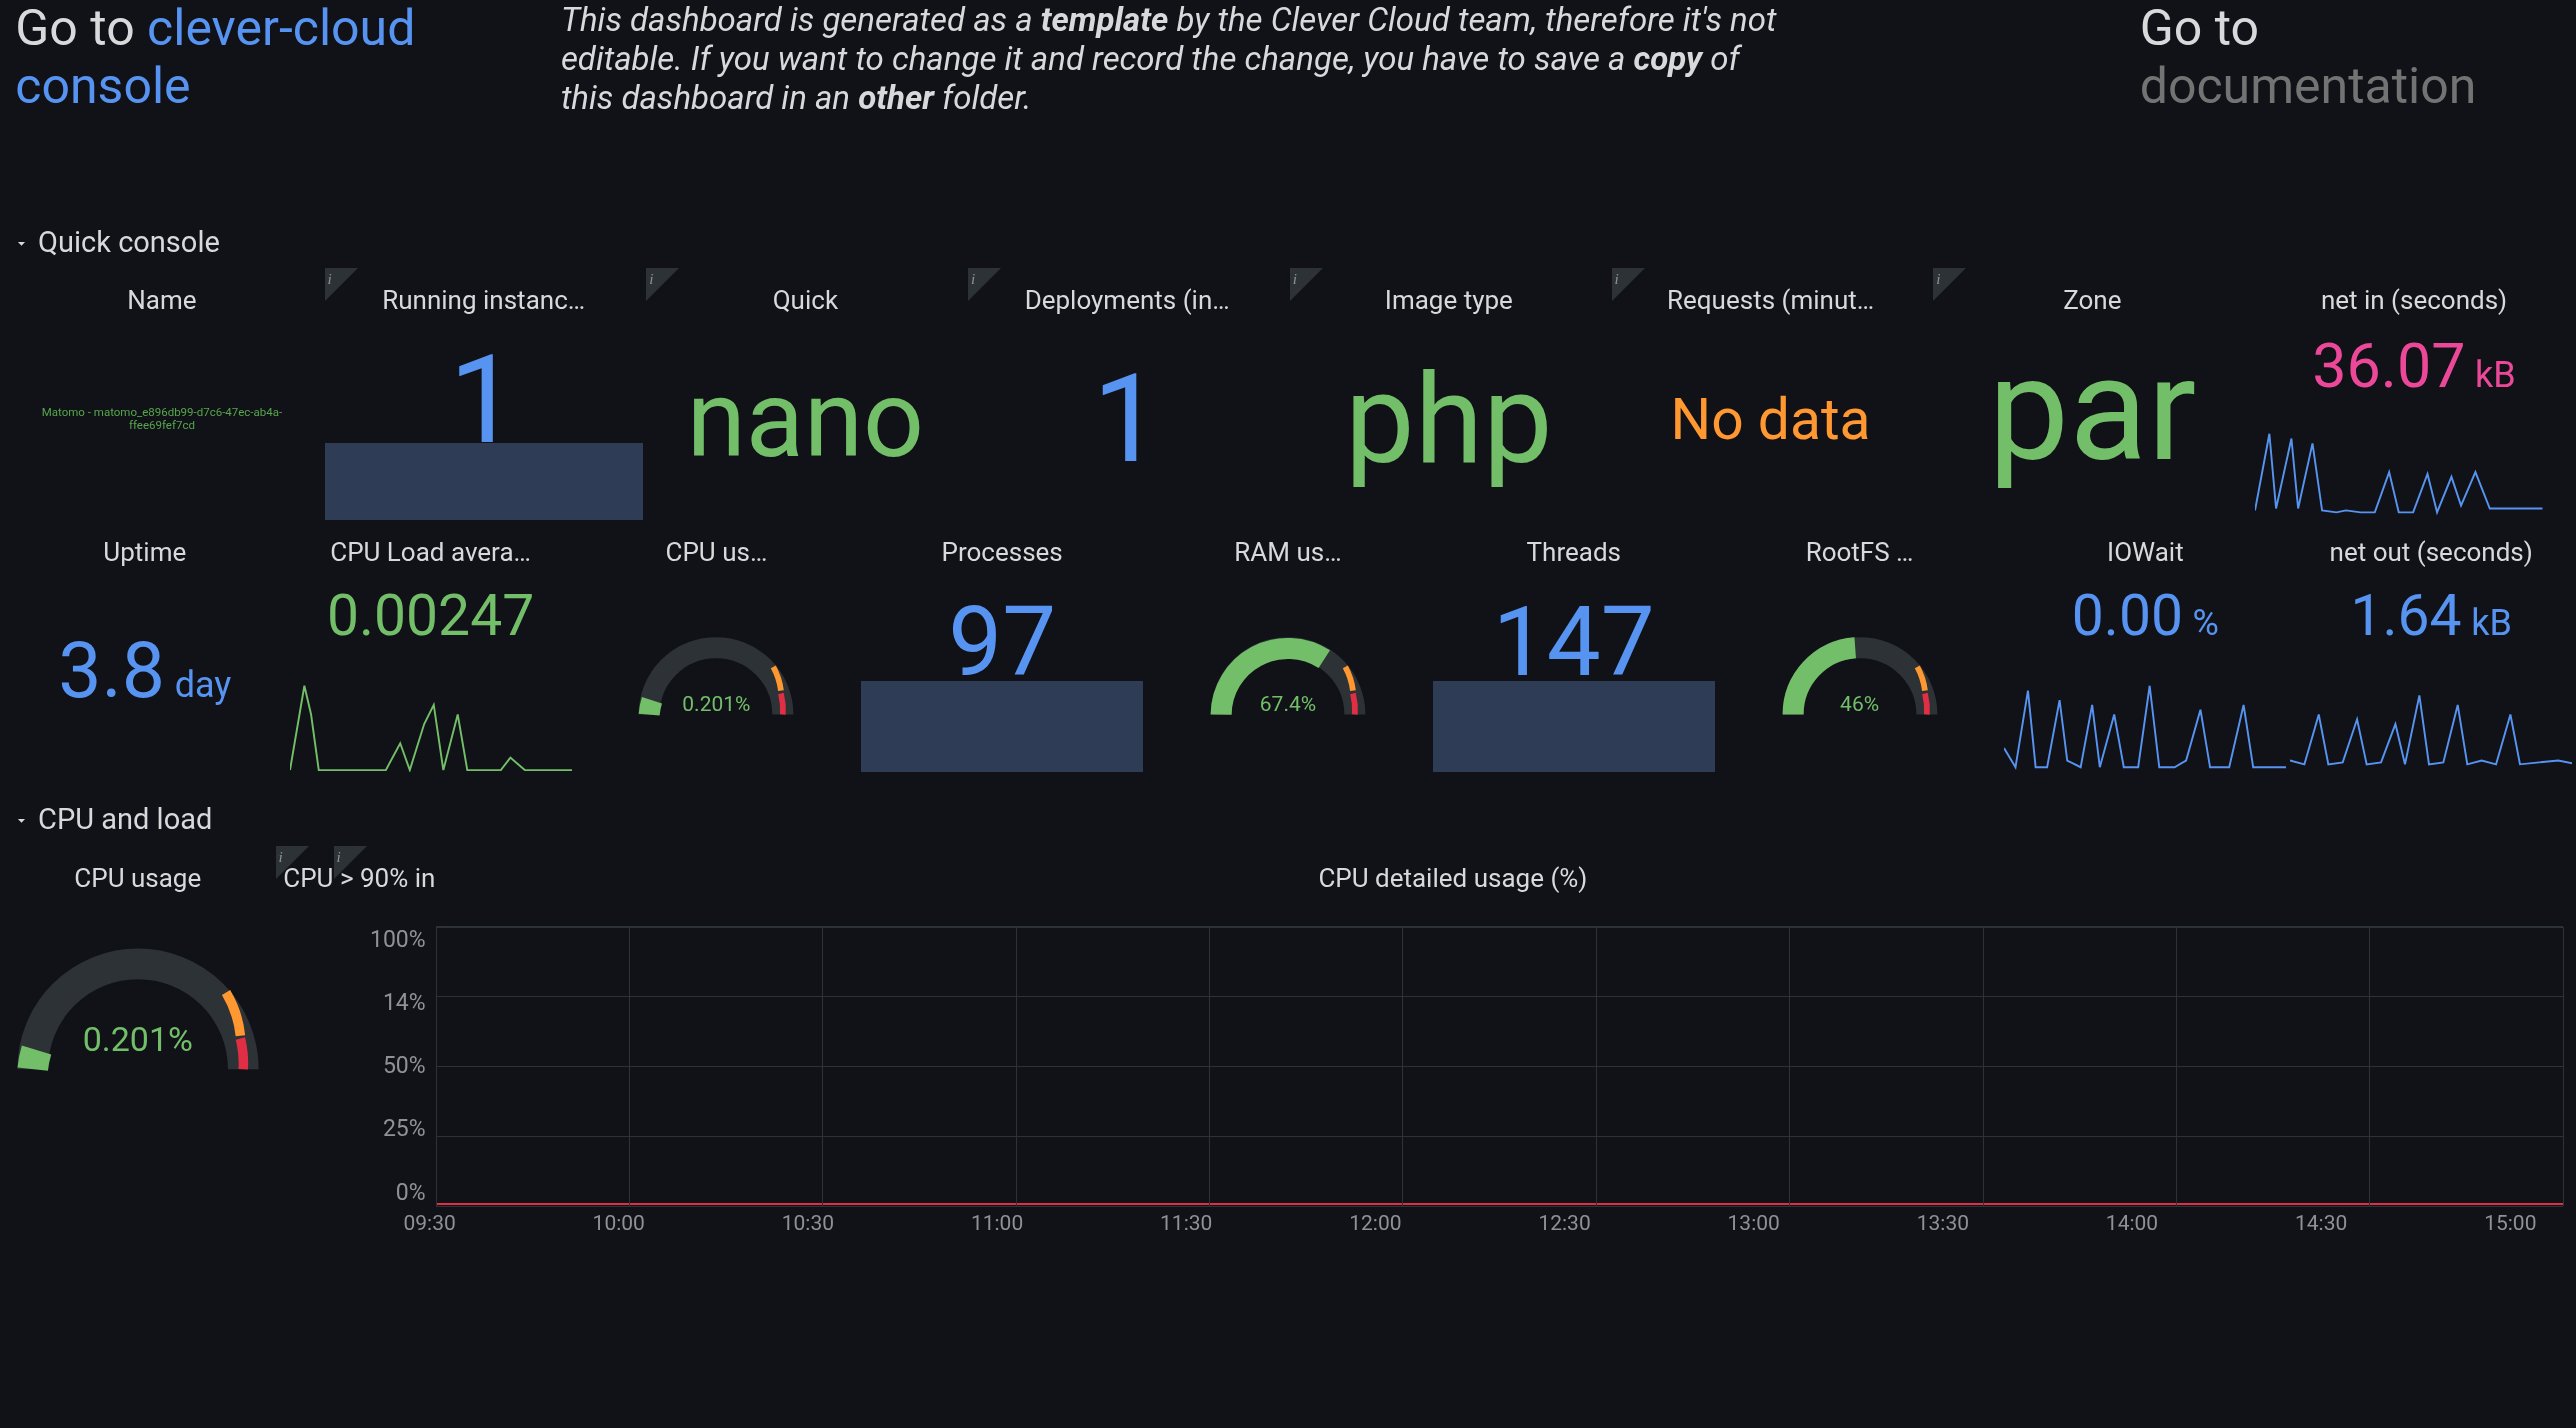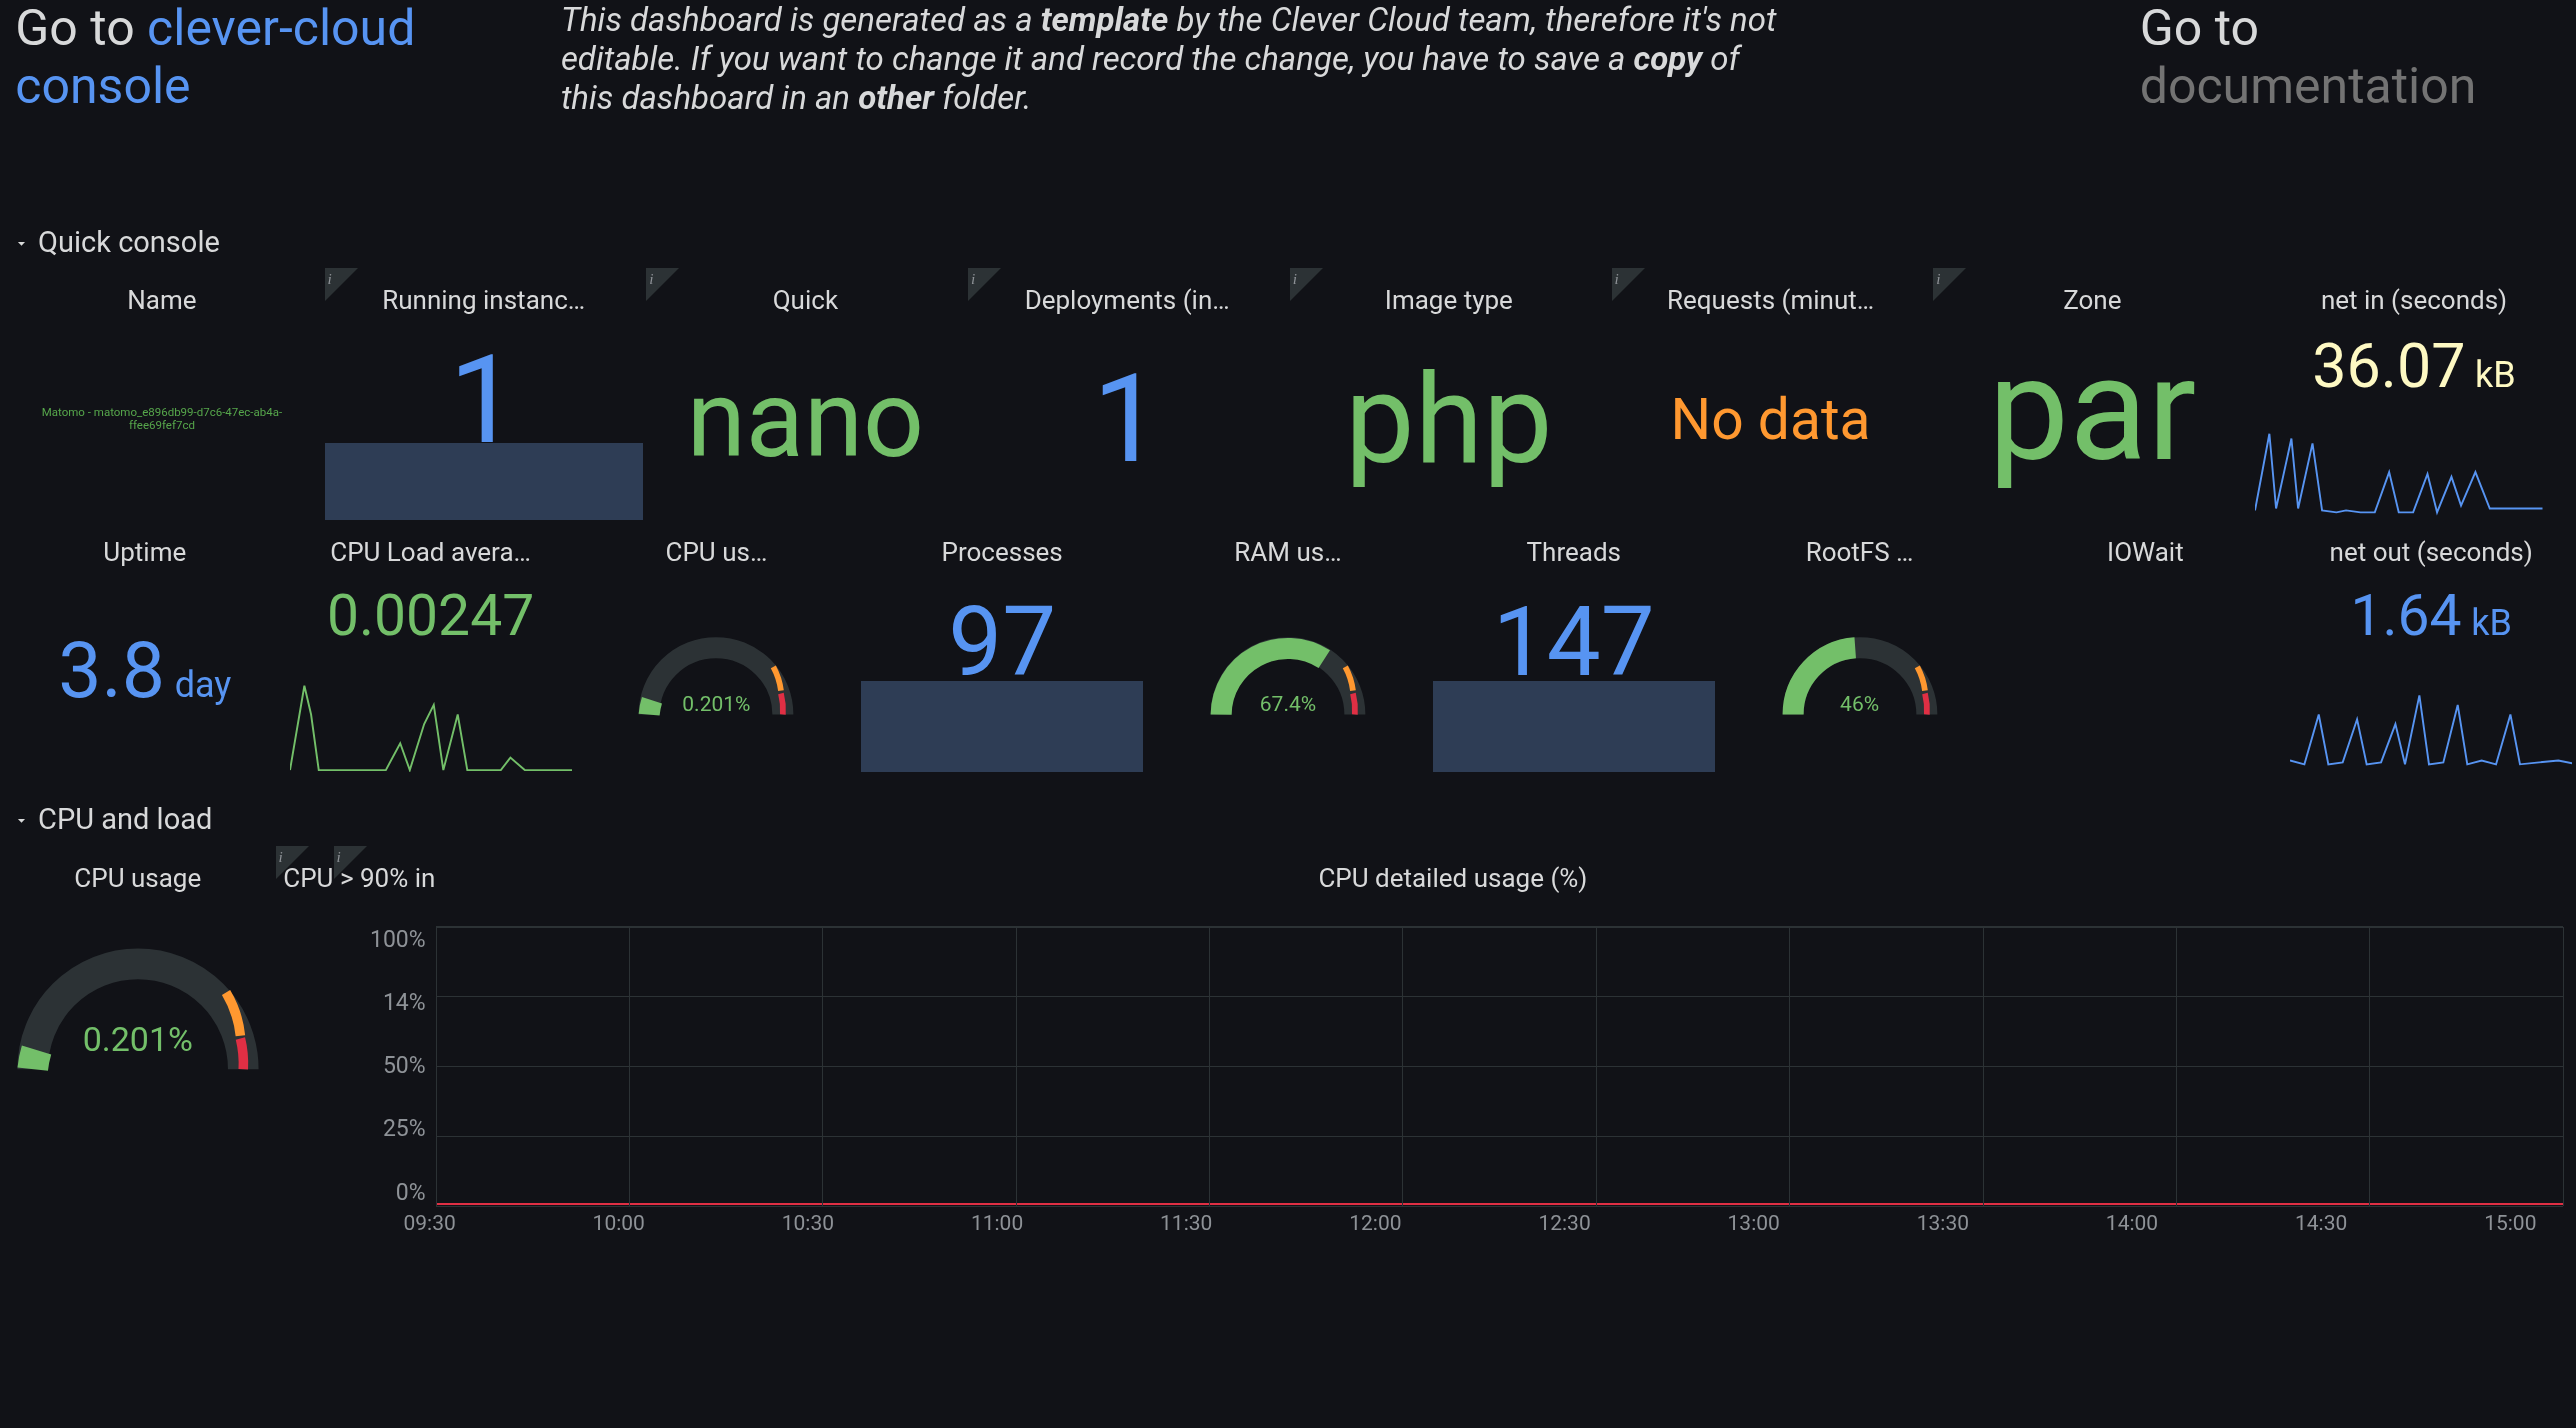--- a/index.html
+++ b/index.html
@@ -286,21 +286,21 @@
         <div class="big-green" style="font-size:144px;position:relative;top:-9.6px;">par</div>
       </div>
   </div>
 
   <div class="panel">
     <div class="panel-title">net in (seconds)</div>
     <div class="panel-body">
       <svg class="spark" viewBox="0 0 300 120" preserveAspectRatio="none">
         <polyline fill="none" stroke="#5794f2" stroke-width="2" points="0,110 15,30 22,108 38,35 45,108 60,40 70,110 85,112 95,110 110,112 125,112 140,70 150,112 165,112 180,72 190,112 205,75 215,105 230,70 245,108 260,108 275,108 300,108"></polyline>
       </svg>
-      <div class="stat-overlay small-offset" style="color:#fef9c3;">
+      <div class="stat-overlay small-offset" style="color:#ec4899;">
         <span>36.07</span><span class="suffix">kB</span>
       </div>
     </div>
   </div>
 </div>
 
 <div class="panel-row9">
   <div class="panel">
     <div class="panel-title">Uptime</div>
     <div class="panel-body">
@@ -376,20 +376,28 @@
           <path d="M150,50 A70,70 0 0,1 158,75" fill="none" stroke="#ff9830" stroke-width="6"></path>
           <path d="M158,78 A70,70 0 0,1 160,100" fill="none" stroke="#e02f44" stroke-width="6"></path>
         </svg>
         <div class="gauge-label">46%</div>
       </div>
     </div>
   </div>
 
   <div class="panel">
     <div class="panel-title">IOWait</div>
+    <div class="panel-body">
+      <svg class="spark" viewBox="0 0 300 120" preserveAspectRatio="none">
+        <polyline fill="none" stroke="#5794f2" stroke-width="2" points="0,95 12,115 25,35 33,115 45,115 58,45 66,108 80,115 92,50 100,115 115,60 125,115 140,115 152,30 162,115 178,115 190,108 205,55 215,115 235,115 250,50 260,115 280,115 300,115"></polyline>
+      </svg>
+      <div class="stat-overlay small-offset" style="color:#5794f2;font-size:57px;">
+        <span>0.00</span><span class="suffix">%</span>
+      </div>
+    </div>
   </div>
 
   <div class="panel">
     <div class="panel-title">net out (seconds)</div>
     <div class="panel-body">
       <svg class="spark" viewBox="0 0 300 120" preserveAspectRatio="none">
         <polyline fill="none" stroke="#5794f2" stroke-width="2" points="0,108 15,112 30,60 40,112 55,110 70,65 80,112 95,110 110,70 120,112 135,40 145,112 160,110 175,50 185,112 200,108 215,112 230,60 240,112 260,110 280,108 300,112"></polyline>
       </svg>
       <div class="stat-overlay small-offset" style="color:#5794f2;font-size:57px;">
         <span>1.64</span><span class="suffix">kB</span>

